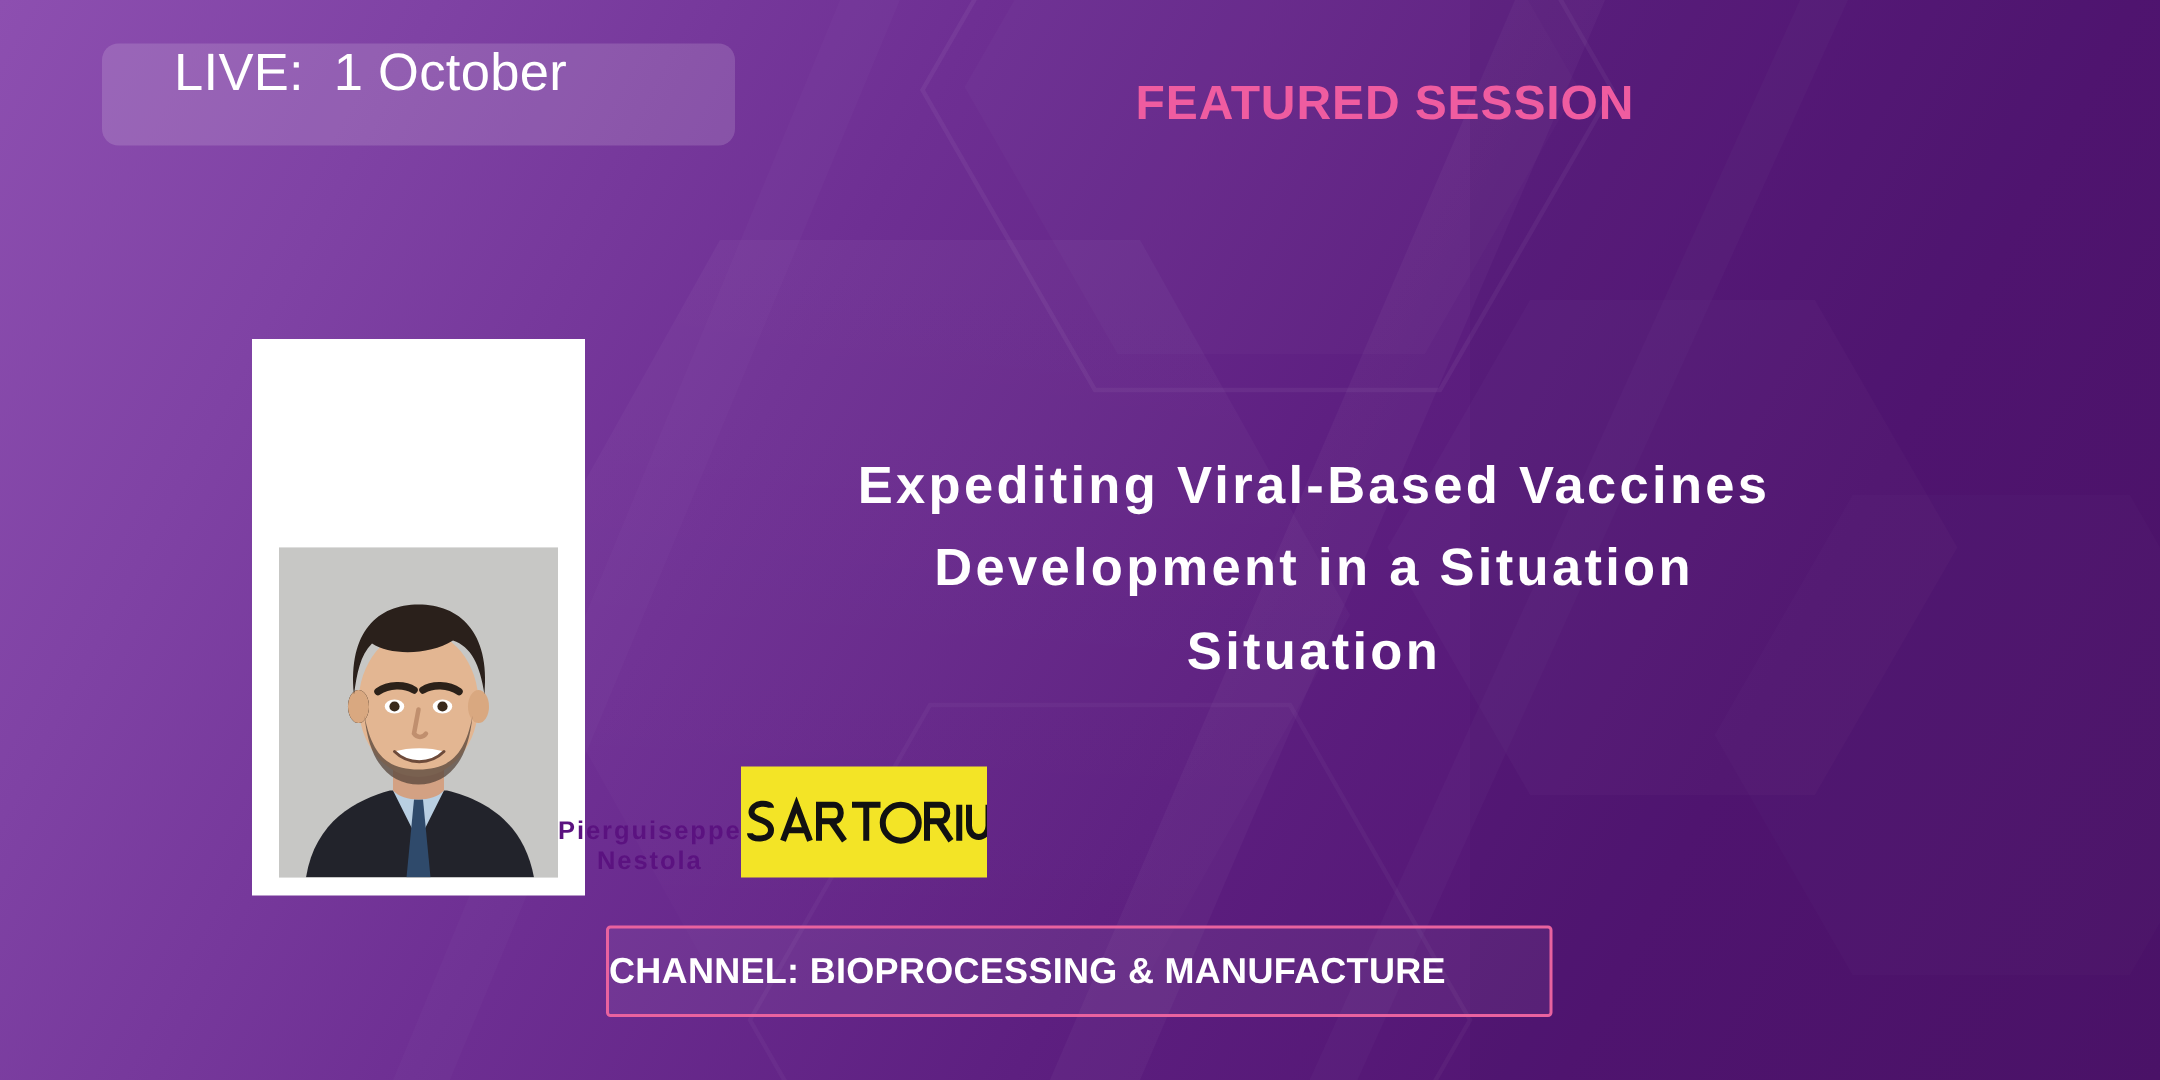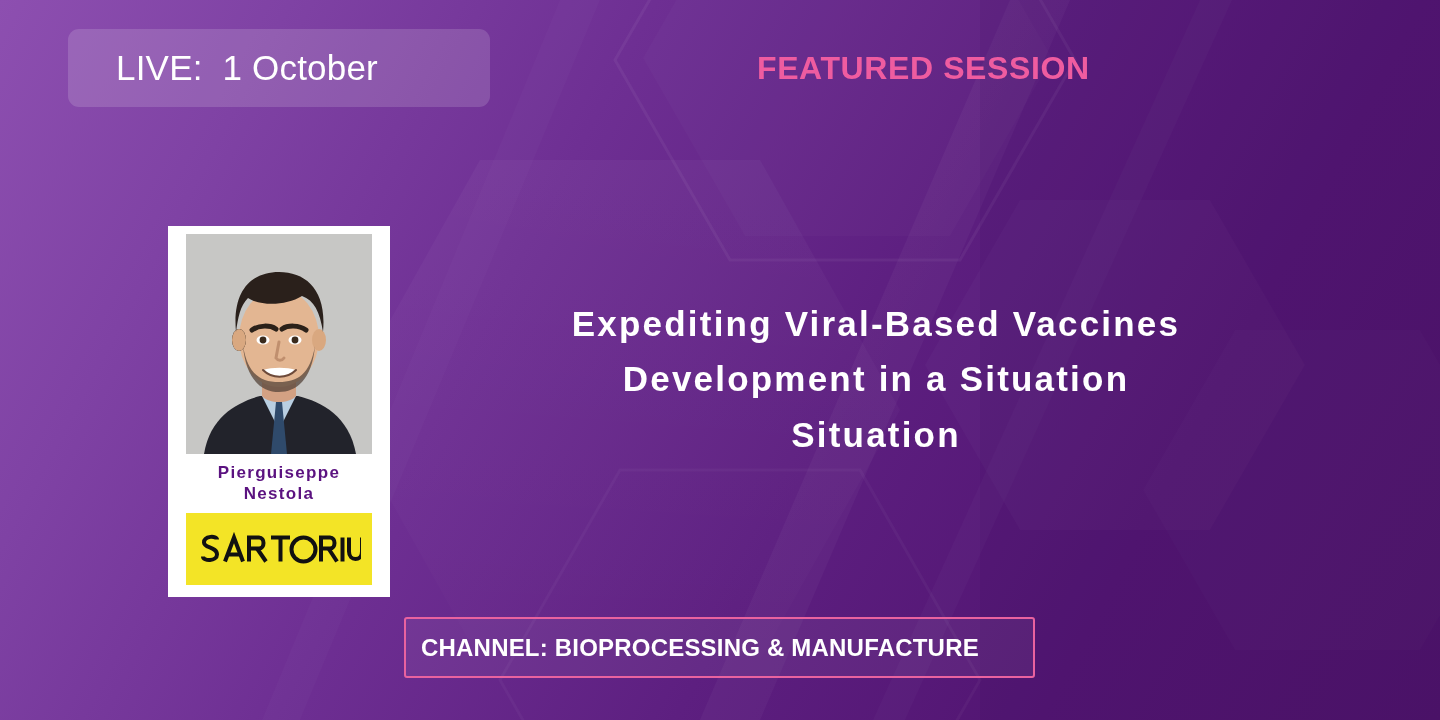--- a/index.html
+++ b/index.html
@@ -25,24 +25,24 @@
         #4d1369 100%);
   }
 
   
   #bg-deco { position:absolute; inset:0; pointer-events:none; }
 
   
   #live-badge {
     position:absolute;
     left:68px; top:29px;
-    width:422px; height:78px;
+    width:422px; height:68px;
     border-radius:11px;
     background:rgba(255,255,255,0.15);
-    display:flex; align-items:center;
+    display:flex; align-items:flex-start;
   }
   #live-badge .live-text {
     color:#ffffff;
     font-size:35px;
     font-weight:400;
     letter-spacing:0.2px;
     padding-left:48px;
     white-space:pre;
   }
 
@@ -58,22 +58,21 @@
   }
 
   
   #speaker-card {
     position:absolute;
     left:168px; top:226px;
     width:222px; height:371px;
     background:#ffffff;
     padding:8px 18px 12px 18px;
     display:flex;
-    flex-direction:column;
-    align-items:center;
+    align-items:flex-end;
   }
   #speaker-photo {
     width:186px; height:220px;
     background:#c6c6c4;
     position:relative;
     overflow:hidden;
     flex:0 0 auto;
   }
   #speaker-name {
     margin-top:9px;
@@ -118,21 +117,20 @@
     border-radius:3px;
     background:rgba(255,255,255,0.055);
     display:flex;
     align-items:center;
   }
   #channel-banner .channel-text {
     color:#ffffff;
     font-size:24px;
     font-weight:bold;
     letter-spacing:0.2px;
-    padding-left:15px;
     white-space:nowrap;
   }
 </style>
 </head>
 <body>
 
 <div id="stage">
 
   <svg id="bg-deco" viewBox="0 0 1440 720" preserveAspectRatio="none">
     <defs>

